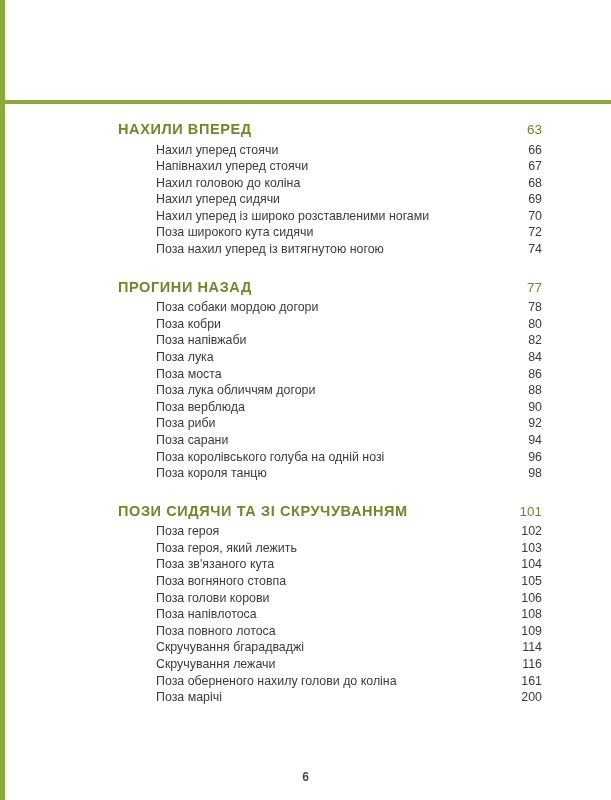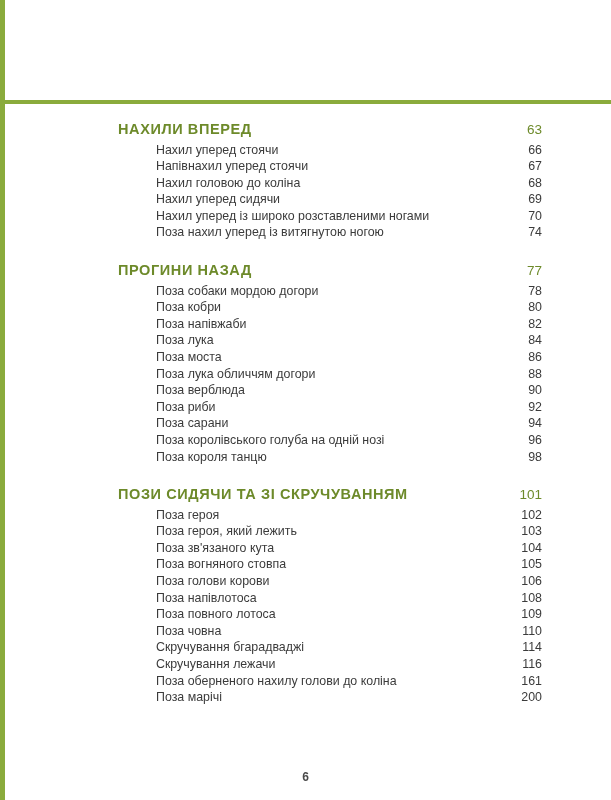--- a/index.html
+++ b/index.html
@@ -127,20 +127,24 @@
       </div>
       <div class="row entry">
         <span class="label">Нахил уперед сидячи</span>
         <span class="page-no">69</span>
       </div>
       <div class="row entry">
         <span class="label">Нахил уперед із широко розставленими ногами</span>
         <span class="page-no">70</span>
       </div>
       <div class="row entry">
+        <span class="label">Поза широкого кута сидячи</span>
+        <span class="page-no">72</span>
+      </div>
+      <div class="row entry">
         <span class="label">Поза нахил уперед із витягнутою ногою</span>
         <span class="page-no">74</span>
       </div>
     </div>
 
     <div class="section-gap"></div>
 
     <div class="toc-section">
       <div class="row heading">
         <span class="label">ПРОГИНИ НАЗАД</span>
@@ -221,24 +225,20 @@
       </div>
       <div class="row entry">
         <span class="label">Поза напівлотоса</span>
         <span class="page-no">108</span>
       </div>
       <div class="row entry">
         <span class="label">Поза повного лотоса</span>
         <span class="page-no">109</span>
       </div>
       <div class="row entry">
-        <span class="label">Поза човна</span>
-        <span class="page-no">110</span>
-      </div>
-      <div class="row entry">
         <span class="label">Скручування бгарадваджі</span>
         <span class="page-no">114</span>
       </div>
       <div class="row entry">
         <span class="label">Скручування лежачи</span>
         <span class="page-no">116</span>
       </div>
       <div class="row entry">
         <span class="label">Поза оберненого нахилу голови до коліна</span>
         <span class="page-no">161</span>

